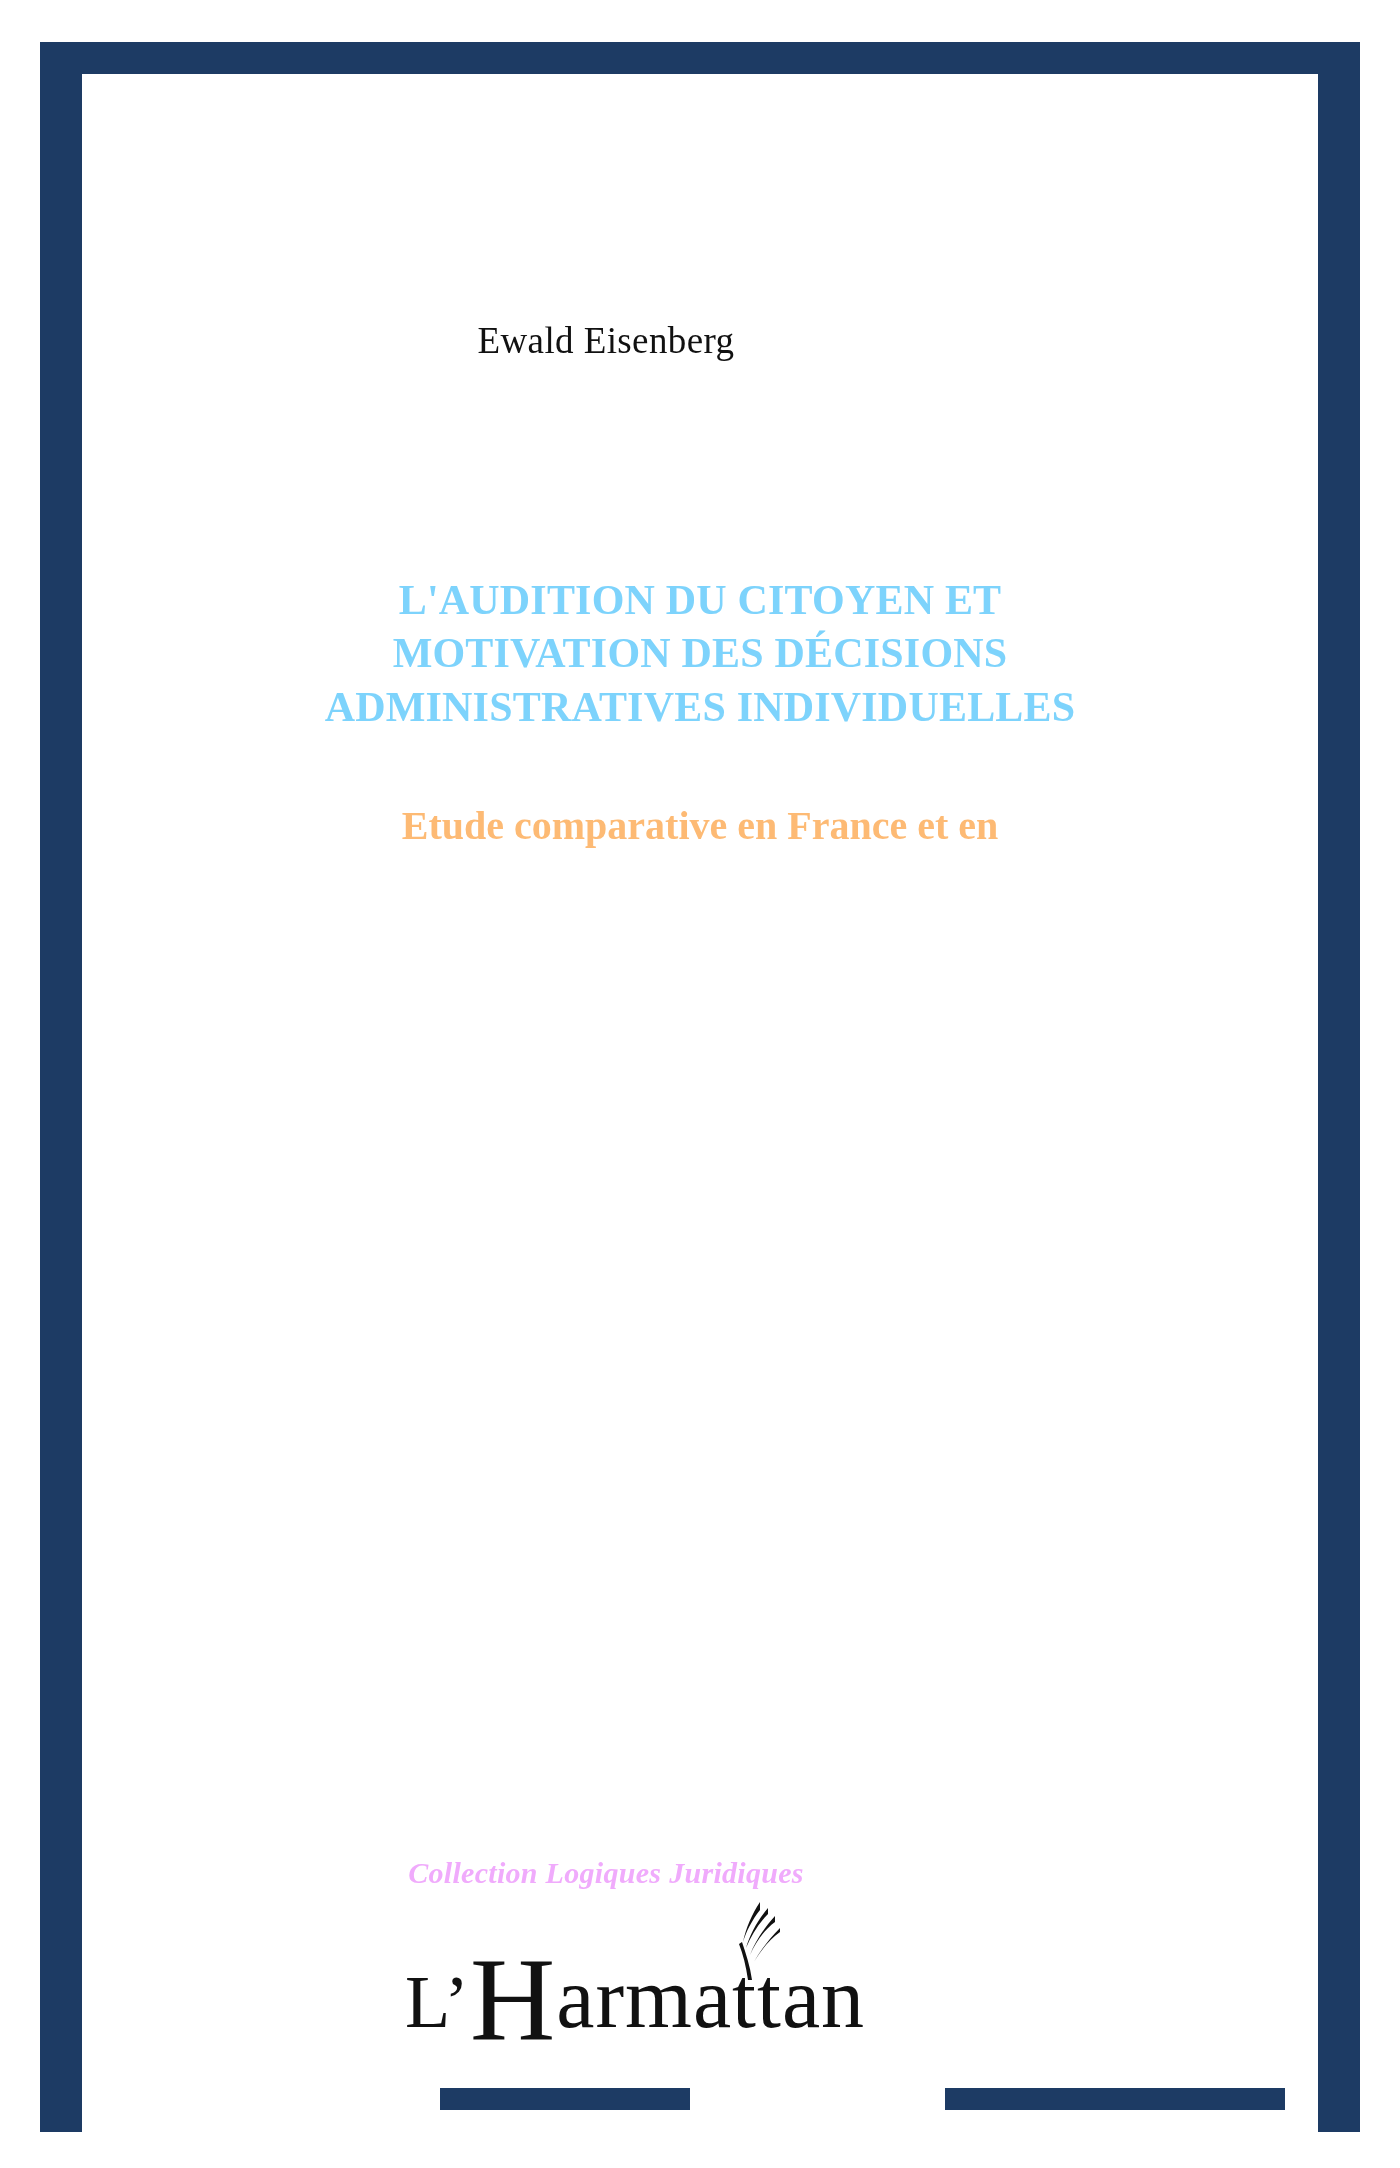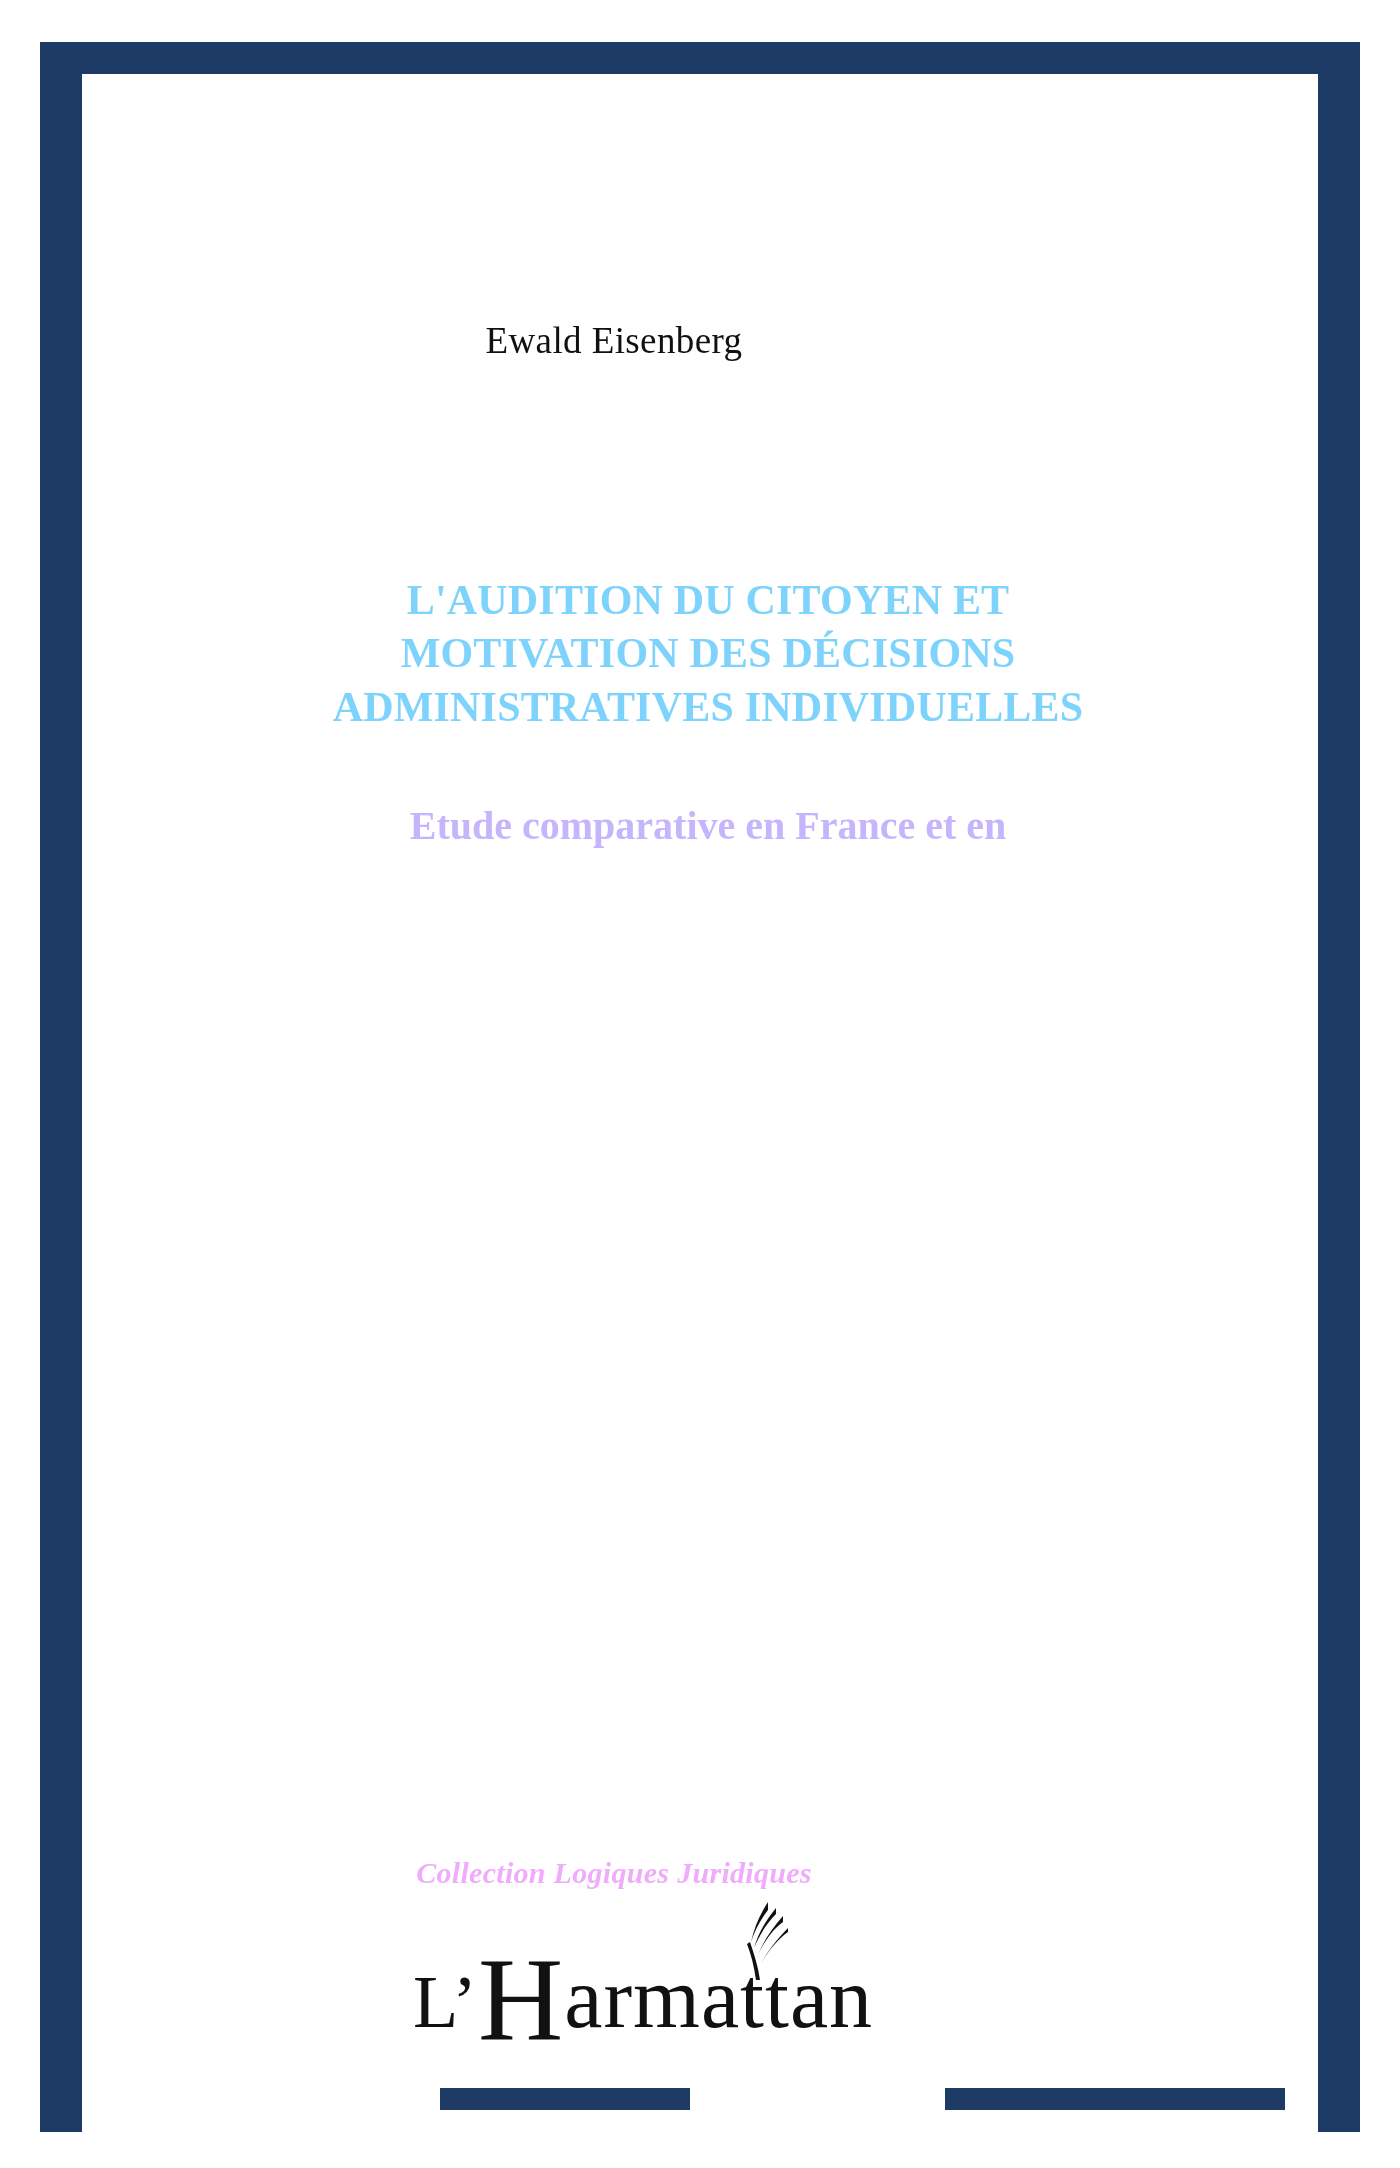--- a/index.html
+++ b/index.html
@@ -66,21 +66,20 @@
     height: 22px;
     background: #1d3b64;
   }
 
   .content {
     position: absolute;
     left: 42px;
     top: 32px;
     width: 1048px;
     height: 1980px;
-    margin-left: 8px;
   }
 
   .author {
     position: absolute;
     top: 245px;
     left: 0;
     width: 100%;
     text-align: center;
     font-size: 37px;
     letter-spacing: 0.4px;
@@ -99,21 +98,21 @@
     font-weight: bold;
     line-height: 1.27;
     letter-spacing: 0.2px;
     color: #7dd3fc;
   }
   .subtitle {
     margin-top: 66px;
     font-size: 40px;
     font-weight: bold;
     line-height: 1.3;
-    color: #c4b5fd;
+    color: #fdba74;
   }
 
   .collection {
     position: absolute;
     top: 1782px;
     left: 0;
     width: 100%;
     text-align: center;
     font-style: italic;
     font-weight: bold;

